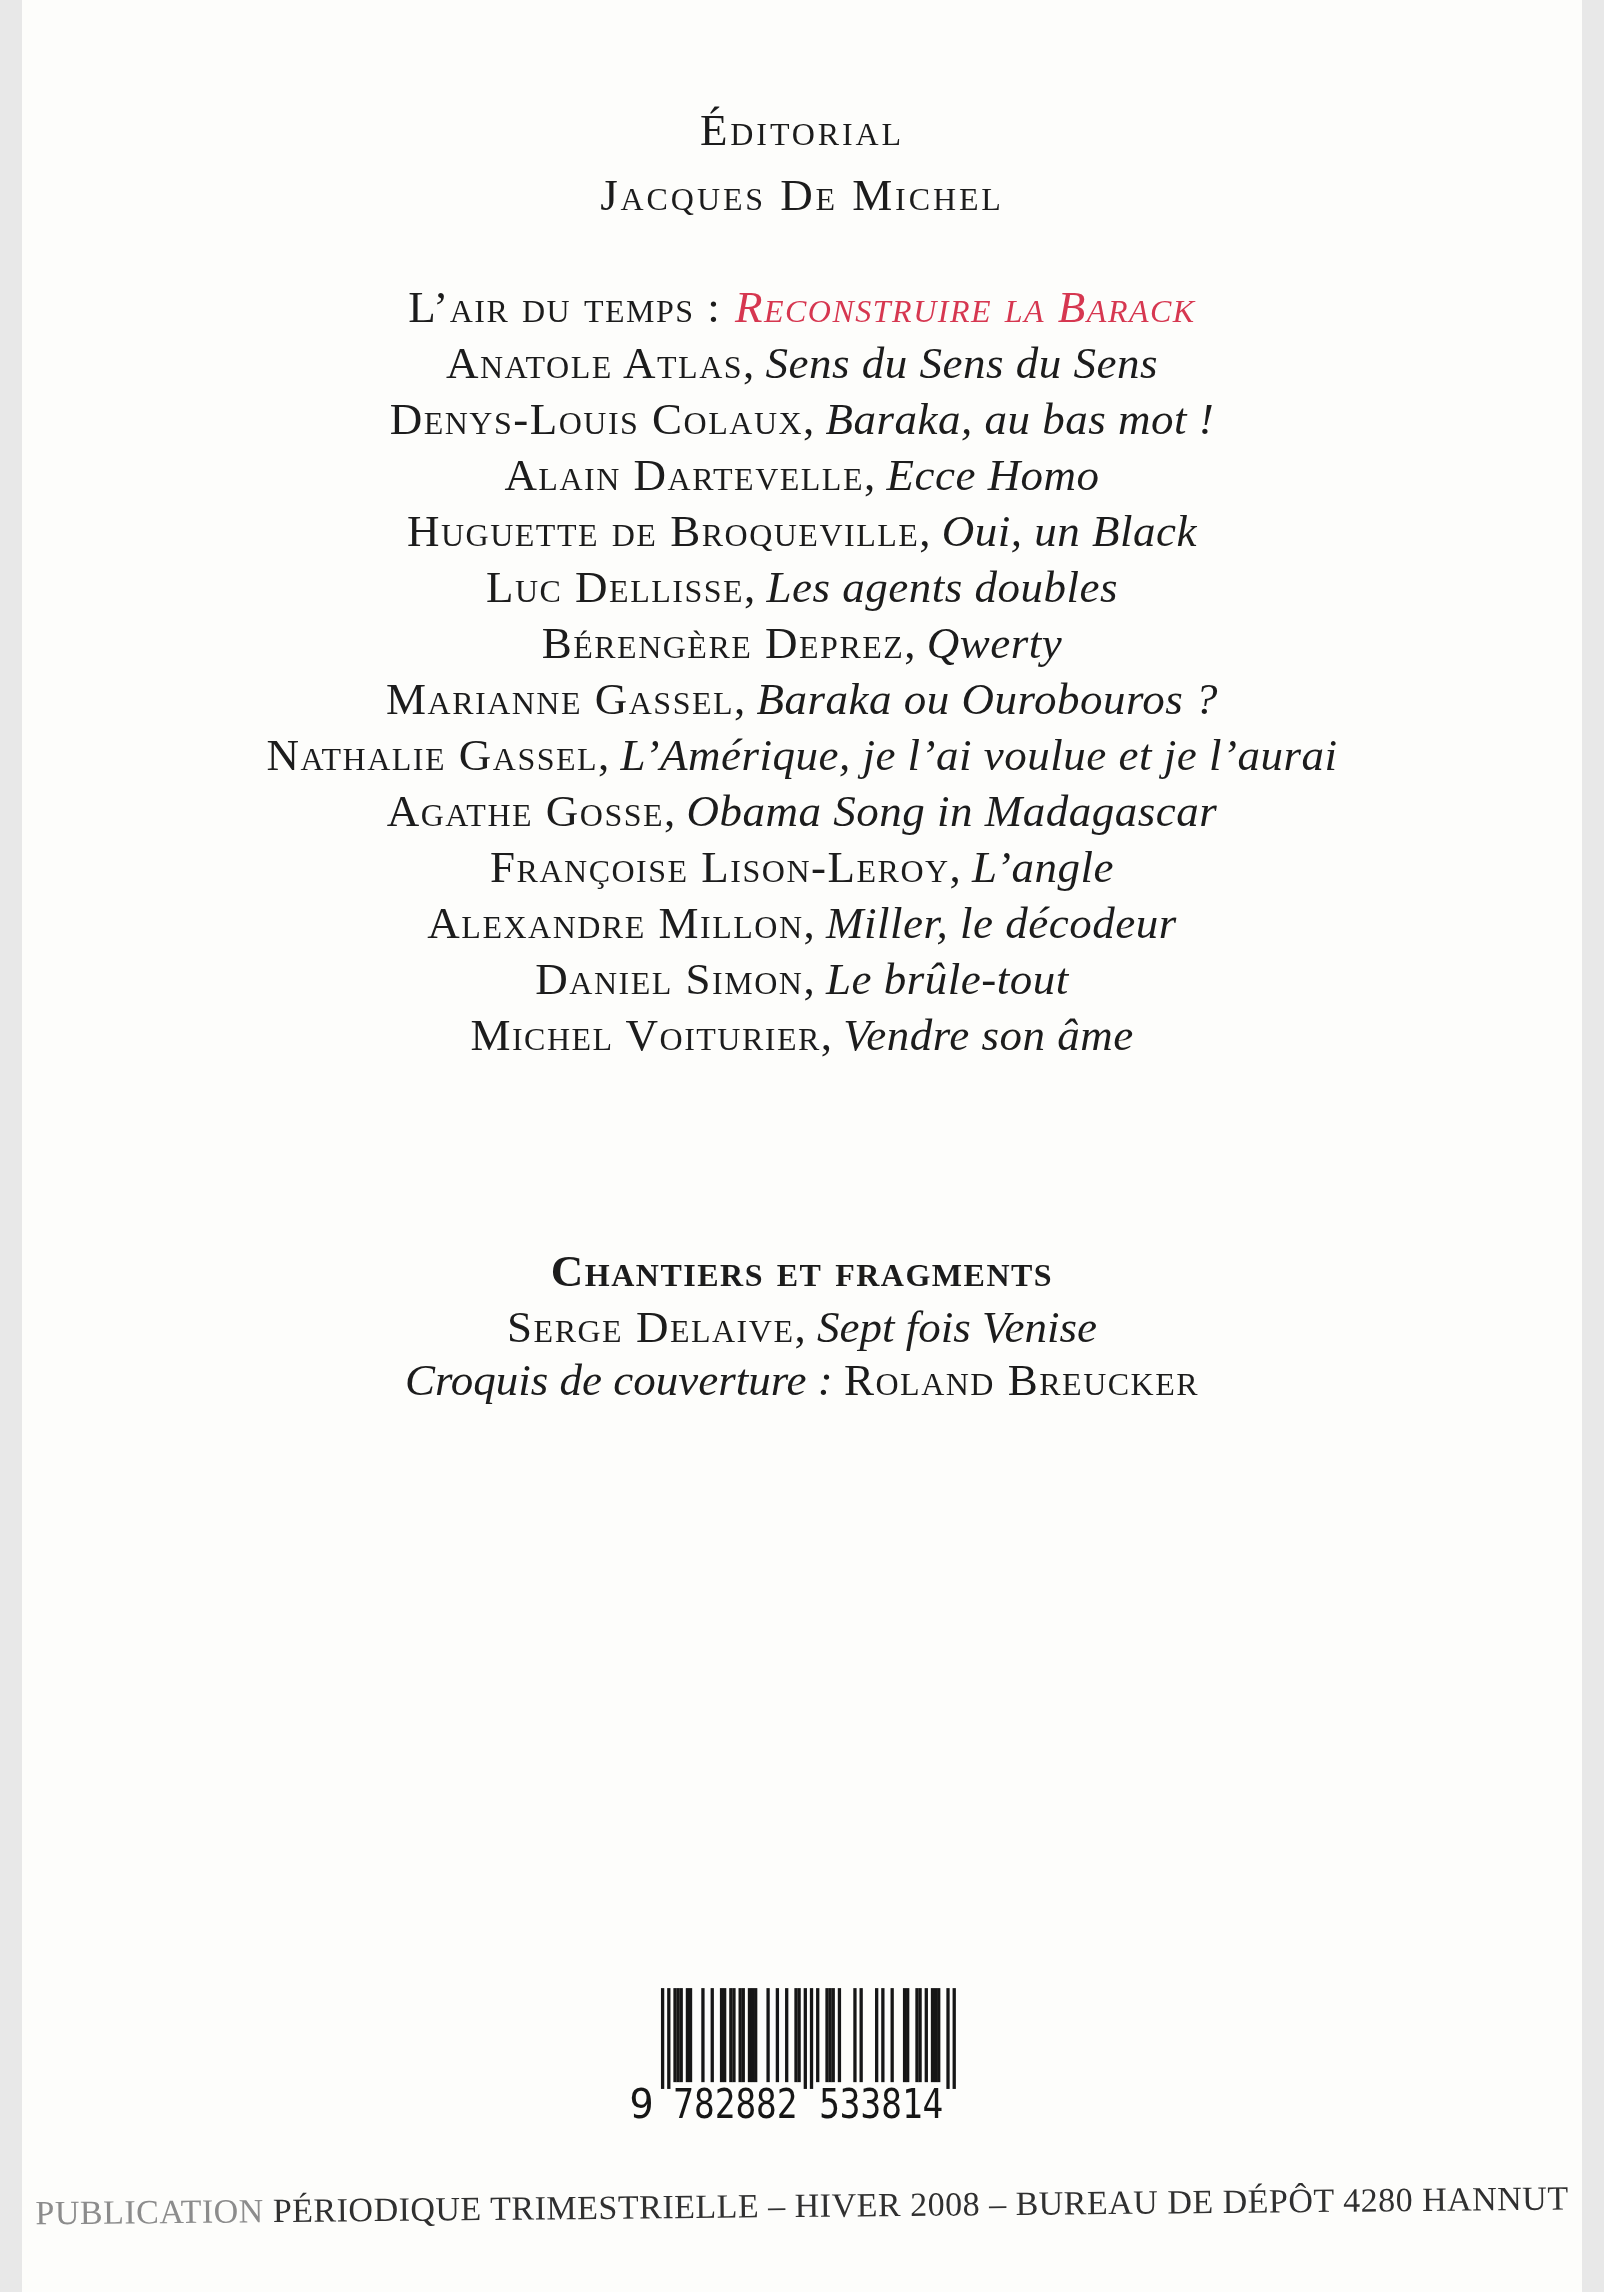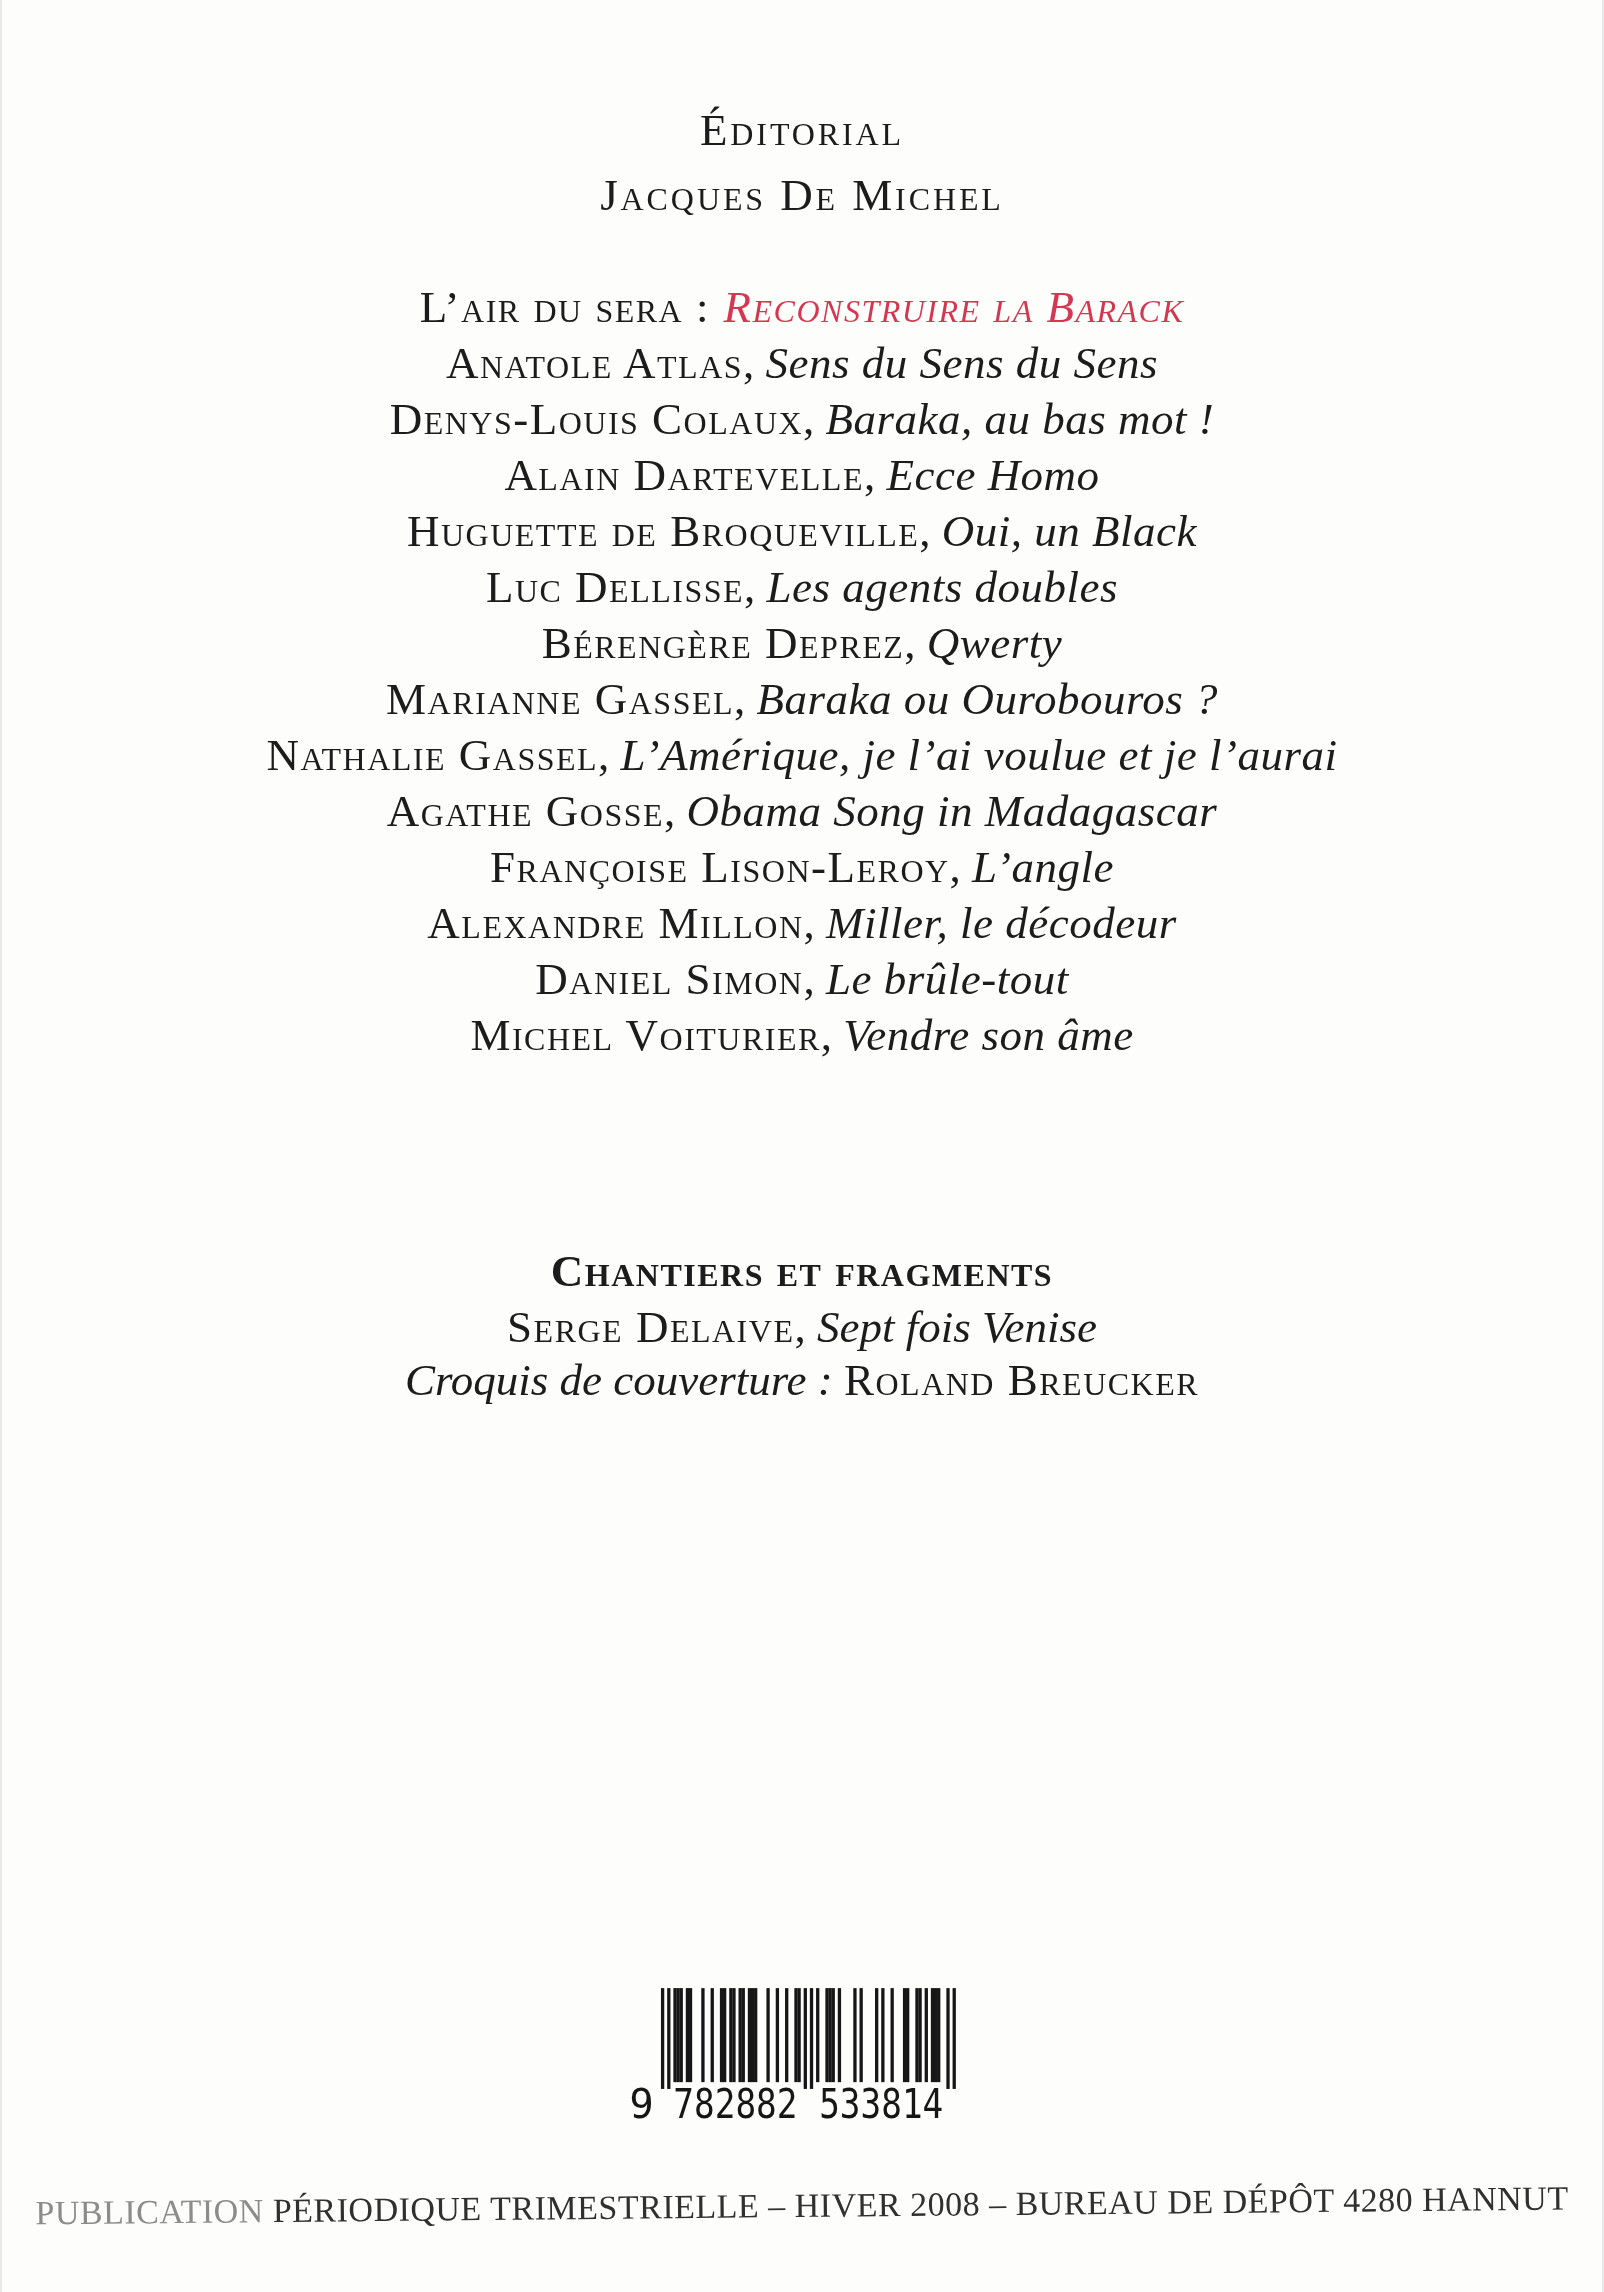--- a/index.html
+++ b/index.html
@@ -4,21 +4,21 @@
 <title>Back cover — contents</title>
 <style>
   :root{
     --background:#fdfdfb; --ink:#1c1c1c; --red:#d63750;
     --barcode:#161616; --footer:#303030; --footer-faded:#8c8c8c;
   }
   html,body{margin:0;padding:0;background:#e8e8e8;}
   .page{
     position:relative; width:1560px; height:2292px; margin:0 auto;
     background:var(--background); color:var(--ink);
-    font-family:"Liberation Serif","DejaVu Serif",serif; overflow:hidden;padding-left:40px;
+    font-family:"Liberation Serif","DejaVu Serif",serif; overflow:hidden;
   }
   .centered{position:absolute; left:0; right:0; text-align:center;}
   .line{white-space:nowrap;}
   .sc{font-variant:small-caps;}
   .it{font-style:italic;}
   .red{color:var(--red);}
   .bold{font-weight:bold;}
 
   .header{top:98px; font-size:45px; line-height:65px; letter-spacing:2.9px;}
   .toc{top:279px; font-size:45px; line-height:56px;}
@@ -44,21 +44,21 @@
 
 <div class="page">
 
   <div class="centered header">
     <div class="line sc">Éditorial</div>
     <div class="line sc">Jacques De Michel</div>
   </div>
 
   <div class="centered toc">
     <div class="line">
-      <span class="sc air-label">L’air du sera :</span><span class="sc it red">Reconstruire la Barack</span>
+      <span class="sc air-label">L’air du temps :</span><span class="sc it red">Reconstruire la Barack</span>
     </div>
     <div id="air-entries">
   <div class="line">
     <span class="sc author">Anatole Atlas</span><span class="sep">, </span><span class="it work-title">Sens du Sens du Sens</span>
   </div>
 
   <div class="line">
     <span class="sc author">Denys-Louis Colaux</span><span class="sep">, </span><span class="it work-title">Baraka, au bas mot !</span>
   </div>
 

